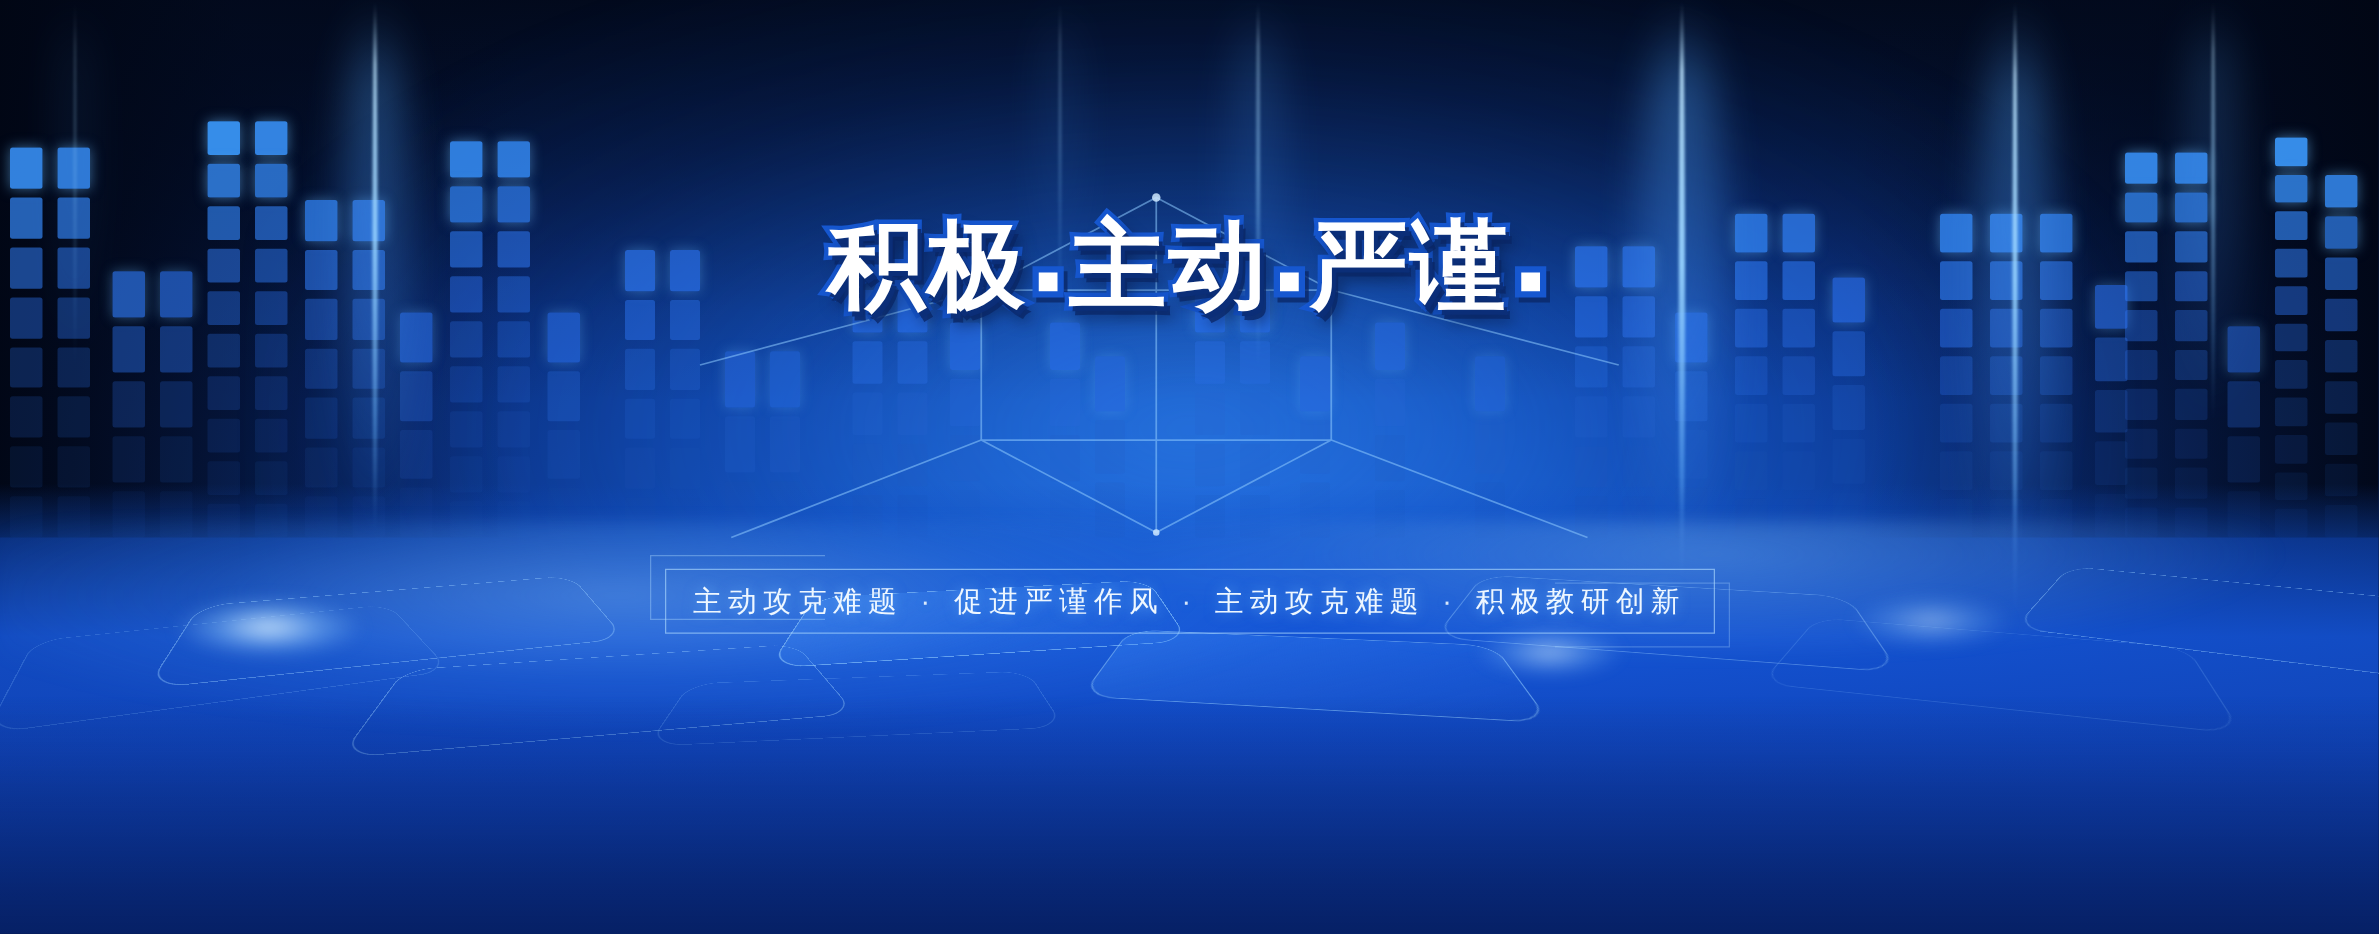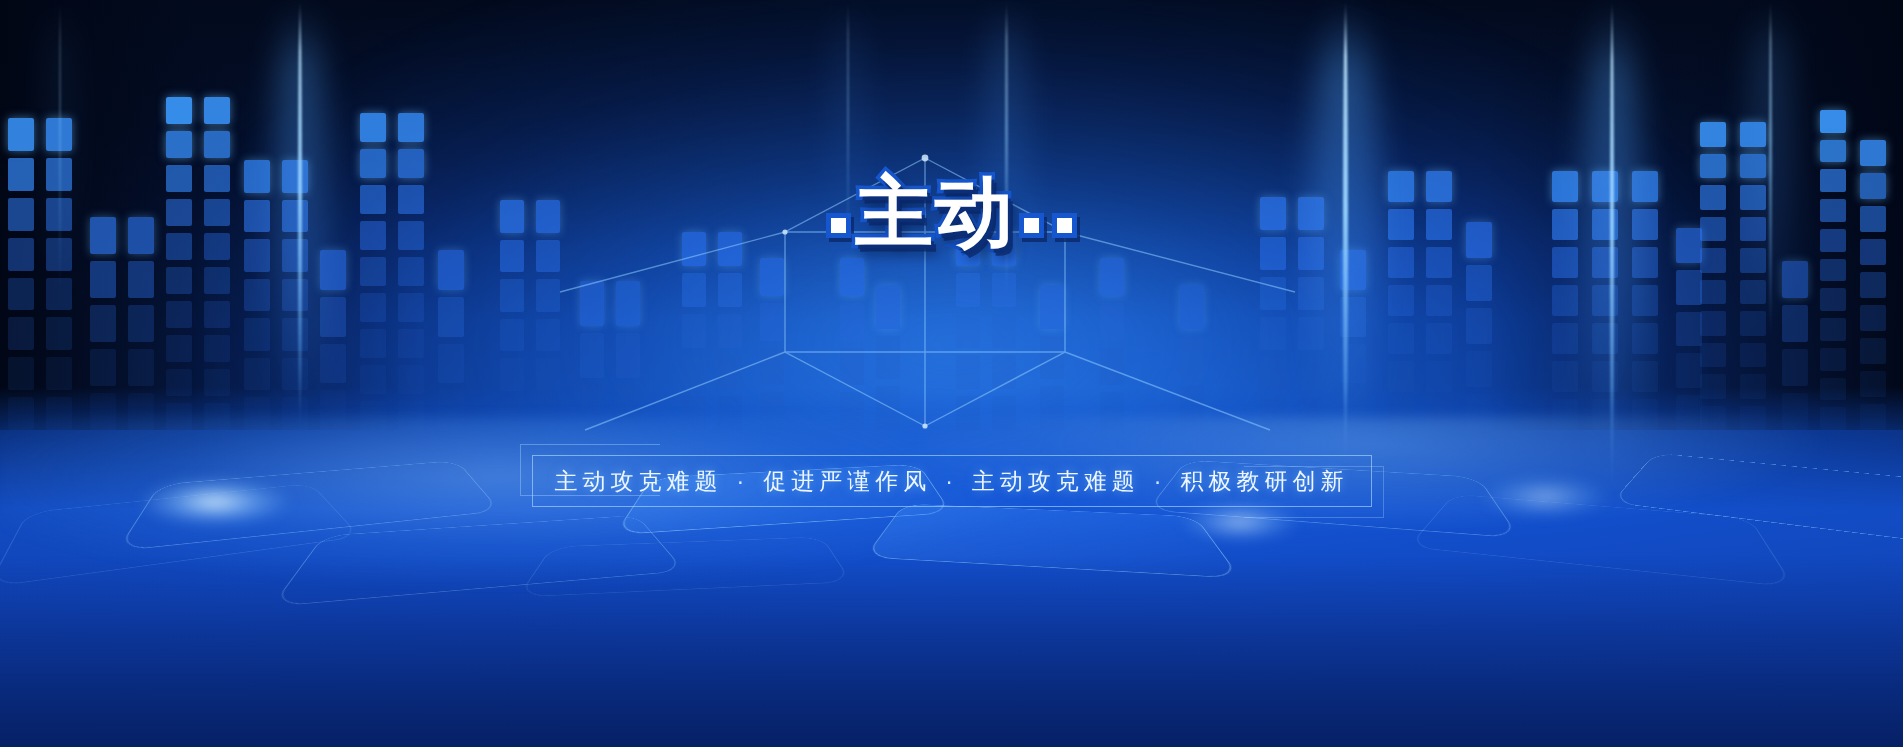--- a/index.html
+++ b/index.html
@@ -556,23 +556,25 @@
       <circle cx="925" cy="158" r="3.4"></circle>
       <circle cx="1065" cy="232" r="2.6"></circle>
       <circle cx="785" cy="232" r="2.6"></circle>
       <circle cx="925" cy="426" r="2.6"></circle>
     </g>
   </svg>
 
   <div class="content">
 
     <div class="title-row" id="title-row">
+        <span class="t-word">积极</span>
         <span class="t-dot"></span>
         <span class="t-word">主动</span>
         <span class="t-dot"></span>
+        <span class="t-word">严谨</span>
         <span class="t-dot"></span>
       </div>
 
 
     <div class="tagline-wrap">
       <div class="tag-frame2"></div>
       <div class="tag-frame3"></div>
       <div class="tag-frame"></div>
       <div class="tagline" id="tagline">
           <span>主动攻克难题</span>

